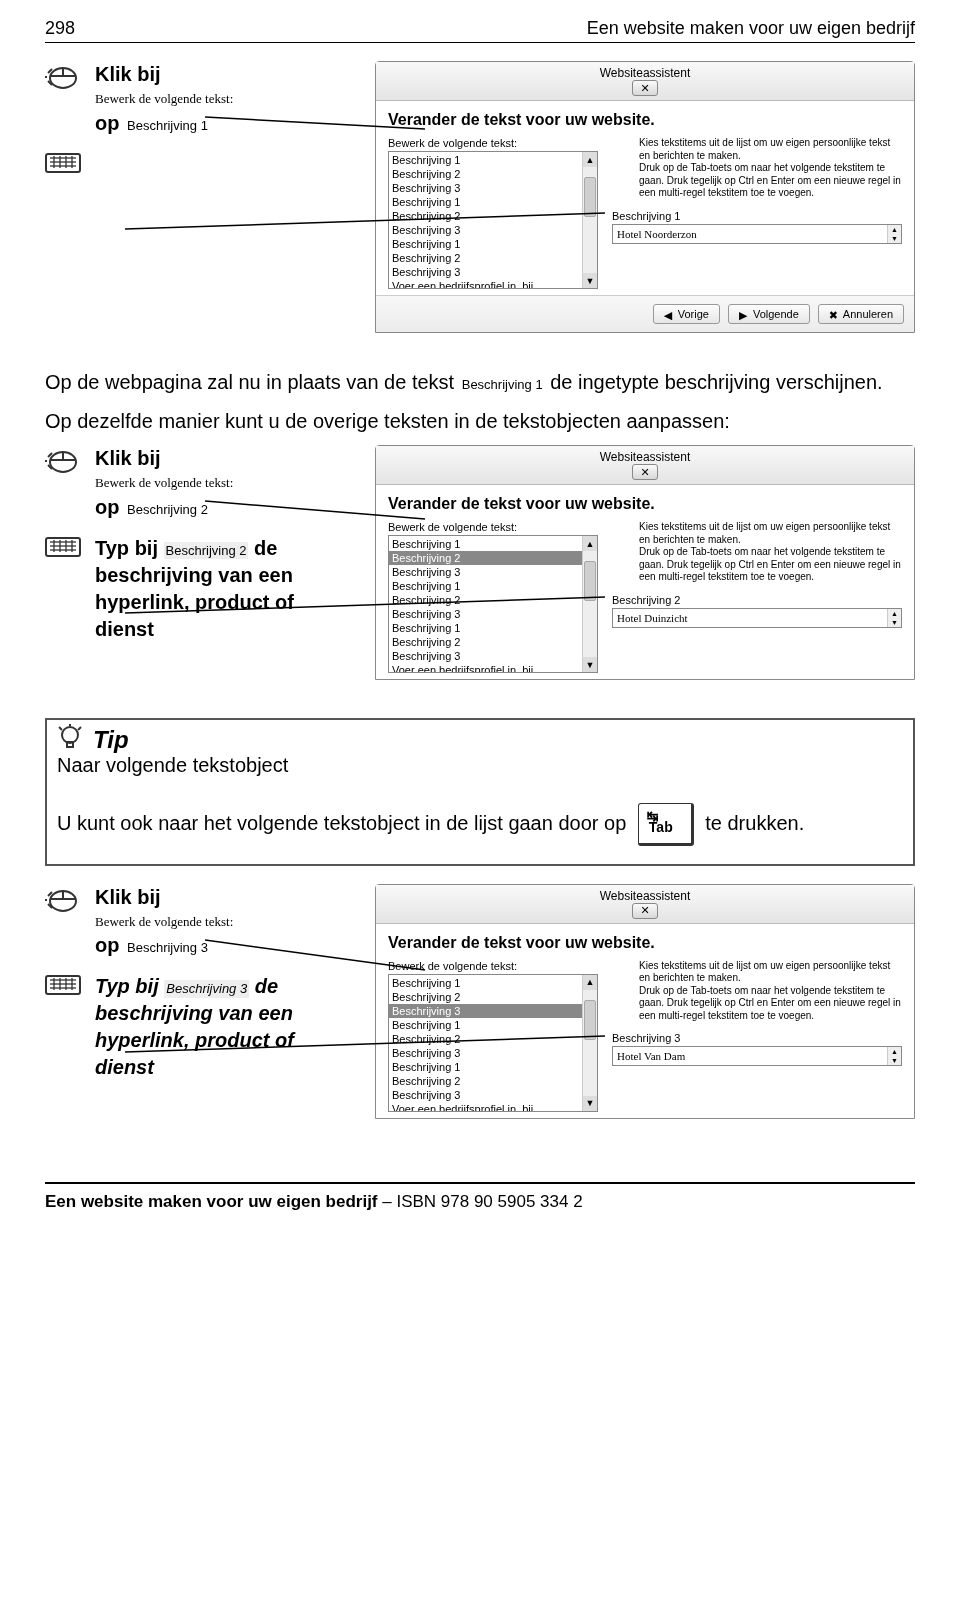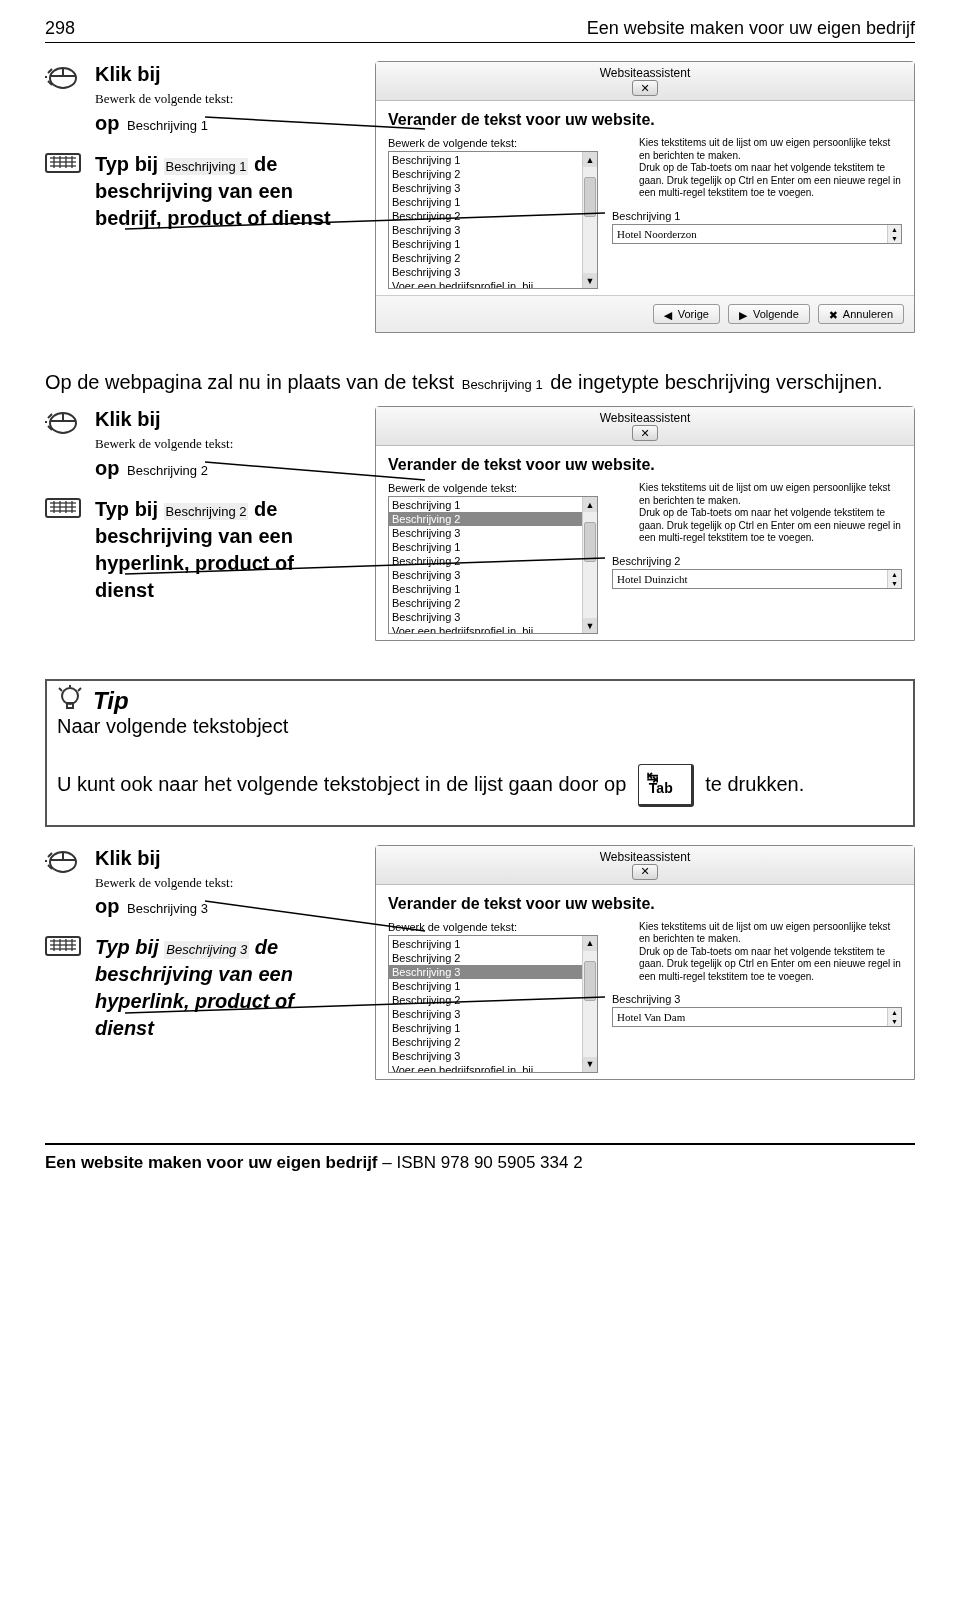--- a/index.html
+++ b/index.html
@@ -233,27 +233,20 @@
             <span class="inline-ui">Beschrijving 1</span>
           </div>
         </div>
       </div>
       <div style="display:flex;gap:14px;margin-top:14px;align-items:flex-start;">
         <div class="step-icon keyboard-icon">
           <svg width="36" height="24">
               <use href="#kbd-svg"></use>
             </svg>
         </div>
-        <div>
-          <div>
-            <span>Typ bij</span>
-            <span class="inline-ui gray">Beschrijving 1</span><span> de</span>
-          </div>
-          <div>beschrijving van een bedrijf, product of dienst</div>
-        </div>
       </div>
     </div>
 
     <div class="dialog">
       <div class="dialog-titlebar">
         <span class="title">Websiteassistent</span>
         <span class="dialog-close">✕</span>
       </div>
       <div class="dialog-body">
         <div class="dialog-heading">Verander de tekst voor uw website.</div>
@@ -316,20 +309,21 @@
         <line x1="0" y1="4" x2="220" y2="16" stroke="#000" stroke-width="1.5"></line>
       </svg>
     <svg class="callout" style="left:80px;top:150px;width:490px;height:20px;">
         <line x1="0" y1="18" x2="480" y2="2" stroke="#000" stroke-width="1.5"></line>
       </svg>
   </div>
 
   <p class="body-para">
     <span>Op de webpagina zal nu in plaats van de tekst </span><span class="inline-ui">Beschrijving 1</span><span> de ingetypte beschrijving verschijnen.</span>
   </p>
+  <p class="body-para" style="margin-top:12px;">Op dezelfde manier kunt u de overige teksten in de tekstobjecten aanpassen:</p>
 
   <div class="step-row">
     <div class="left-text" style="flex:0 0 300px">
       <div style="display:flex;gap:14px;">
         <div class="step-icon mouse-icon">
             <svg width="36" height="30">
               <use href="#mouse-svg"></use>
             </svg>
           </div>
         <div>

